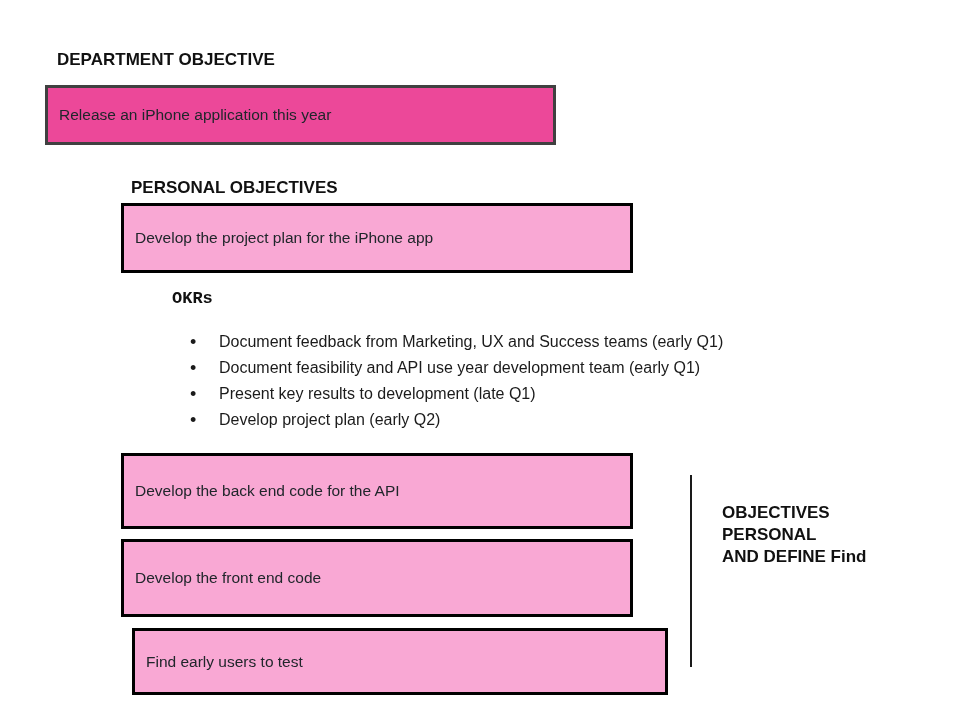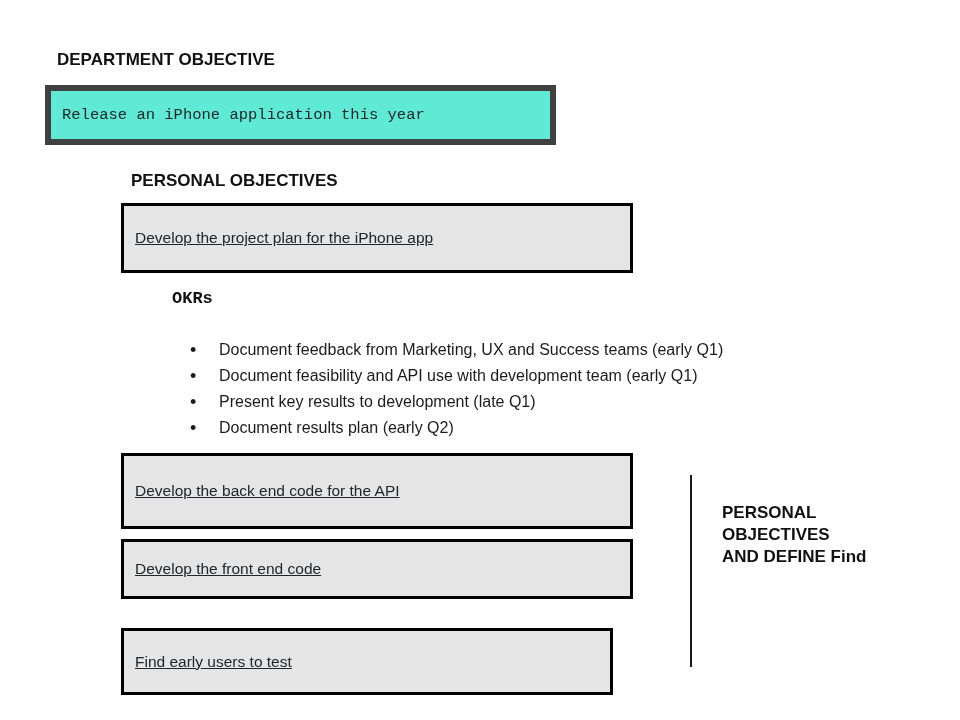--- a/index.html
+++ b/index.html
@@ -26,28 +26,26 @@
   }
   .shape {
     box-sizing: border-box;
     display: flex;
     align-items: center;
     padding-left: 11px;
     font-size: 15.5px;
     color: #20262b;
   }
   .shape-pink {
-    background: #5eead4;
-    border: 6px solid #404040;
-    font-family: Liberation Mono, monospace;
+    background: #ec4899;
+    border: 3px solid #404040;
   }
   .shape-blue {
-    background: #e5e5e5;
+    background: #f9a8d4;
     border: 3px solid #000000;
-    text-decoration: underline;
   }
   ul.okr-list {
     margin: 0;
     padding: 0;
     list-style: none;
     font-size: 16px;
     line-height: 26px;
     color: #1b1b1b;
   }
   ul.okr-list li {
@@ -78,48 +76,48 @@
 <body>
 
 <div class="canvas">
 
   <div class="abs heading" style="left:57px; top:50px;">DEPARTMENT OBJECTIVE</div>
 
   <div class="abs shape shape-pink" style="left:45px; top:85px; width:511px; height:60px;">
     <span>Release an iPhone application this year</span>
   </div>
 
-  <div class="abs heading" style="left:131px; top:171px;text-align:right;">PERSONAL OBJECTIVES</div>
+  <div class="abs heading" style="left:131px; top:178px;text-align:right;">PERSONAL OBJECTIVES</div>
 
   <div class="abs shape shape-blue" style="left:121px; top:203px; width:512px; height:70px;">
     <span>Develop the project plan for the iPhone app</span>
   </div>
 
   <div class="abs heading" style="left:172px; top:289px;font-family:Liberation Mono, monospace;">OKRs</div>
 
-  <ul class="abs okr-list" style="left:188px; top:329px; width:660px;margin-top:8px;">
+  <ul class="abs okr-list" style="left:188px; top:329px; width:660px;">
     <li>Document feedback from Marketing, UX and Success teams (early Q1)</li>
-    <li>Document feasibility and API use with development team (early Q1)</li>
+    <li>Document feasibility and API use year development team (early Q1)</li>
     <li>Present key results to development (late Q1)</li>
-    <li>Document results plan (early Q2)</li>
+    <li>Develop project plan (early Q2)</li>
   </ul>
 
   <div class="abs shape shape-blue" style="left:121px; top:453px; width:512px; height:76px;">
     <span>Develop the back end code for the API</span>
   </div>
 
-  <div class="abs shape shape-blue" style="left:121px; top:539px; width:512px; height:60px;">
+  <div class="abs shape shape-blue" style="left:121px; top:539px; width:512px; height:78px;">
     <span>Develop the front end code</span>
   </div>
 
-  <div class="abs shape shape-blue" style="left:121px; top:628px; width:492px; height:67px;">
+  <div class="abs shape shape-blue" style="left:132px; top:628px; width:536px; height:67px;">
     <span>Find early users to test</span>
   </div>
 
   <div class="abs bracket-line" style="left:690px; top:475px; height:192px;"></div>
 
   <div class="abs annotation" style="left:722px; top:502px;">
+    <div>OBJECTIVES</div>
     <div>PERSONAL</div>
-    <div>OBJECTIVES</div>
     <div>AND DEFINE Find</div>
   </div>
 
 </div>
 
 </body></html>

